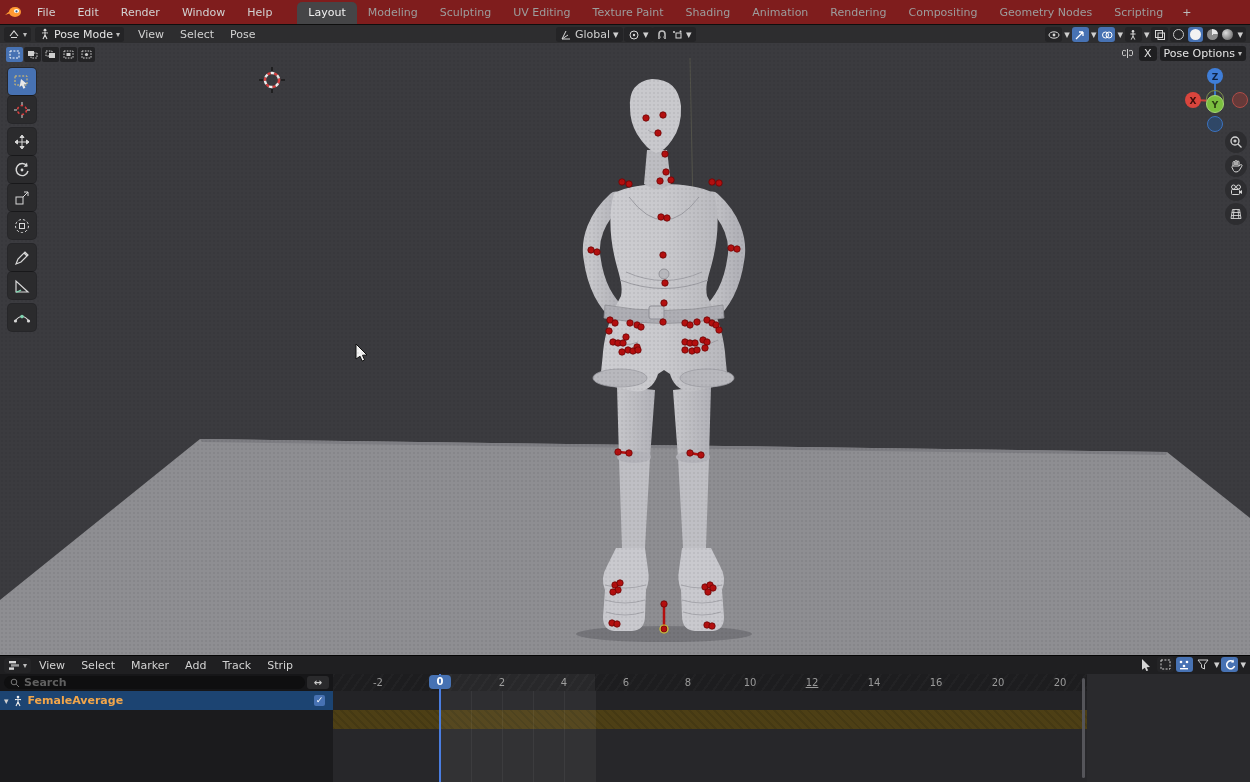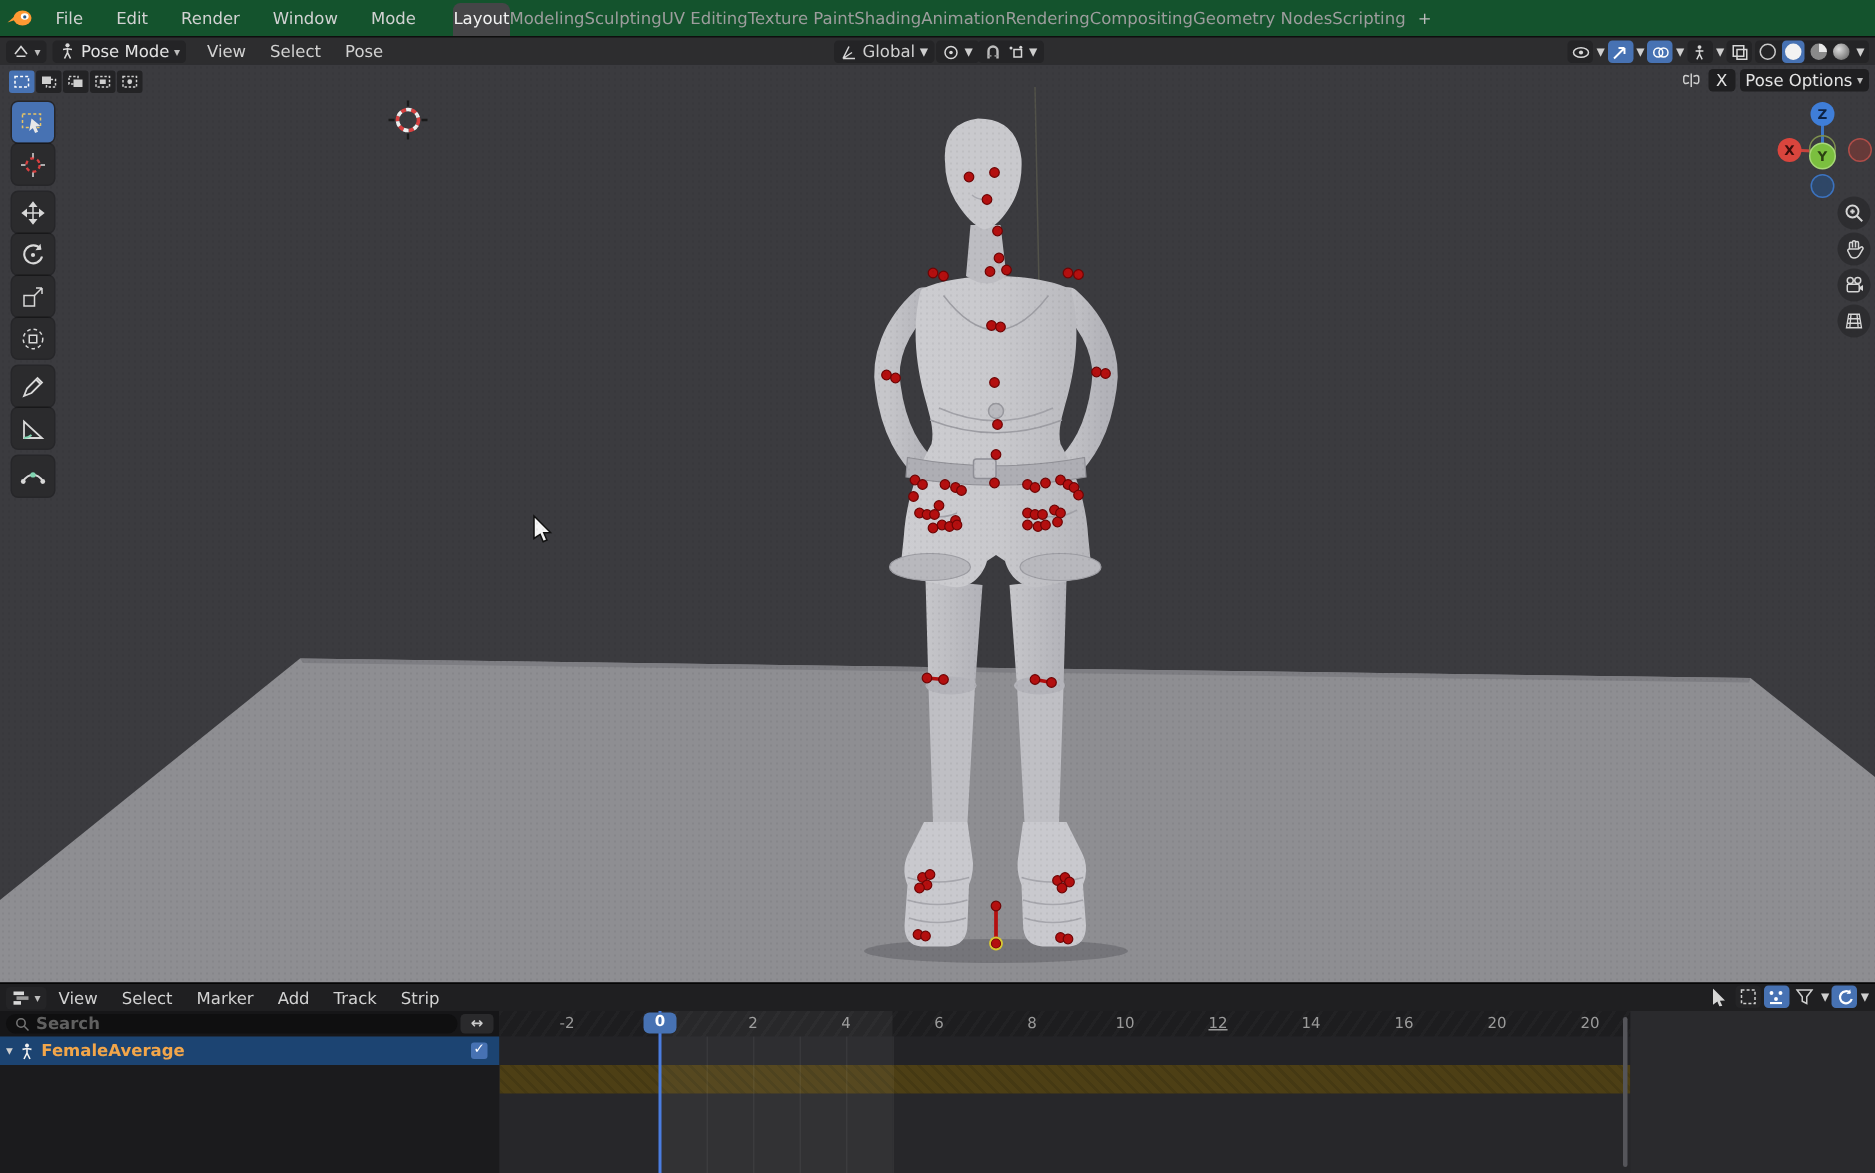--- a/index.html
+++ b/index.html
@@ -2,27 +2,27 @@
 <html><head>
 <meta charset="utf-8">
 <style>
   * { margin:0; padding:0; box-sizing:border-box; }
   html,body { width:1250px; height:782px; overflow:hidden; background:#161616;
     font-family:"DejaVu Sans","Liberation Sans",sans-serif; font-size:11px; color:#cfcfcf;
     -webkit-font-smoothing:antialiased; }
   .noselect { user-select:none; }
 
   
-  #topbar { position:absolute; left:0; top:0; width:1250px; height:24px; background:#14532d;
+  #topbar { position:absolute; left:0; top:0; width:1250px; height:24px; background:#7f1d1d;
     display:flex; align-items:center; }
   #blender-logo { width:26px; height:24px; display:flex; align-items:center; justify-content:center; }
   #topbar-menus { display:flex; align-items:center; gap:4px; margin-left:2px; }
   .menu-item { padding:3px 9px; color:#d2d2d2; border-radius:3px; cursor:default; }
   #topbar-tabs { display:flex; align-items:flex-end; height:24px; margin-left:16px; }
-  .tab { padding:4px 0 5px; color:#9d9d9d; border-radius:5px 5px 0 0; white-space:nowrap; }
+  .tab { padding:4px 11px 5px; color:#9d9d9d; border-radius:5px 5px 0 0; white-space:nowrap; }
   .tab.active { background:#454547; color:#f1f1f1; }
   .tab.add { color:#bdbdbd; padding:4px 8px 5px; }
 
   
   #vheader { position:absolute; left:0; top:24px; width:1250px; height:19px; background:#2d2d2f;
     border-top:1px solid #0e0e0e; display:flex; align-items:center; }
   .hbtn { display:flex; align-items:center; background:#242426; border-radius:3px; height:15px;
     padding:0 4px; margin-left:4px; gap:3px; color:#e4e4e4; }
   .hbtn .caret { font-size:8px; color:#bdbdbd; }
   #vh-menus { display:flex; margin-left:6px; }
@@ -121,21 +121,21 @@
       <ellipse cx="12.5" cy="6" rx="2.6" ry="2.1" fill="#fff"></ellipse>
       <path d="M1 10 L8 4 L10 7 Z" fill="#ff9933"></path>
       <circle cx="12.5" cy="6.3" r="1.1" fill="#2a5a8a"></circle>
     </svg>
   </div>
   <div id="topbar-menus">
       <span class="menu-item">File</span>
       <span class="menu-item">Edit</span>
       <span class="menu-item">Render</span>
       <span class="menu-item">Window</span>
-      <span class="menu-item">Mode</span>
+      <span class="menu-item">Help</span>
     </div>
   <div id="topbar-tabs">
       <span class="tab active">Layout</span>
       <span class="tab">Modeling</span>
       <span class="tab">Sculpting</span>
       <span class="tab">UV Editing</span>
       <span class="tab">Texture Paint</span>
       <span class="tab">Shading</span>
       <span class="tab">Animation</span>
       <span class="tab">Rendering</span>

